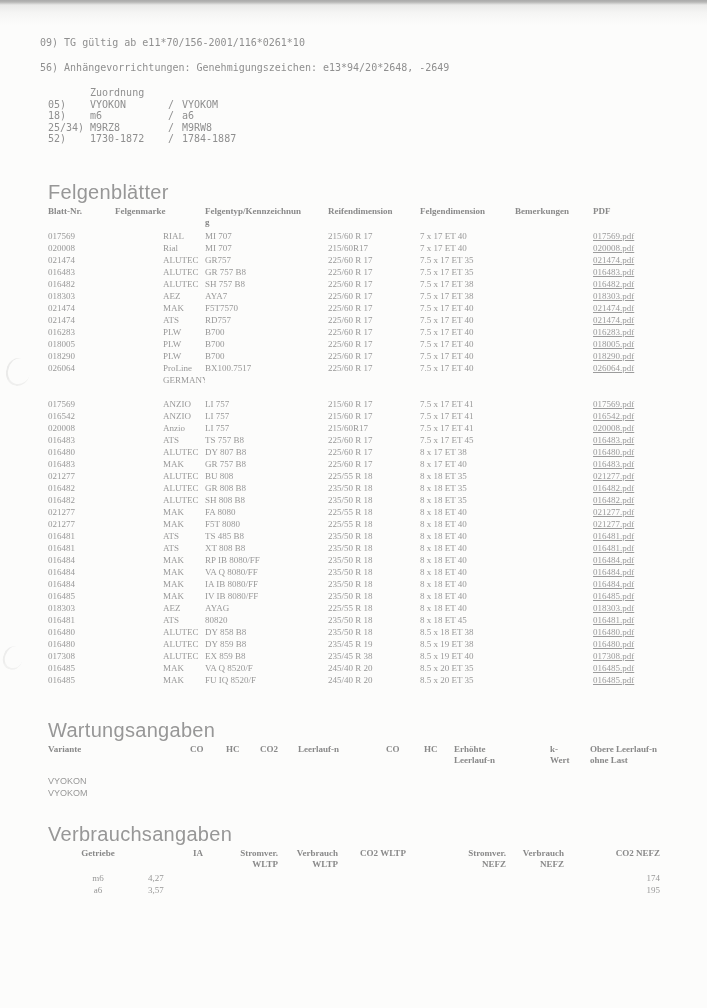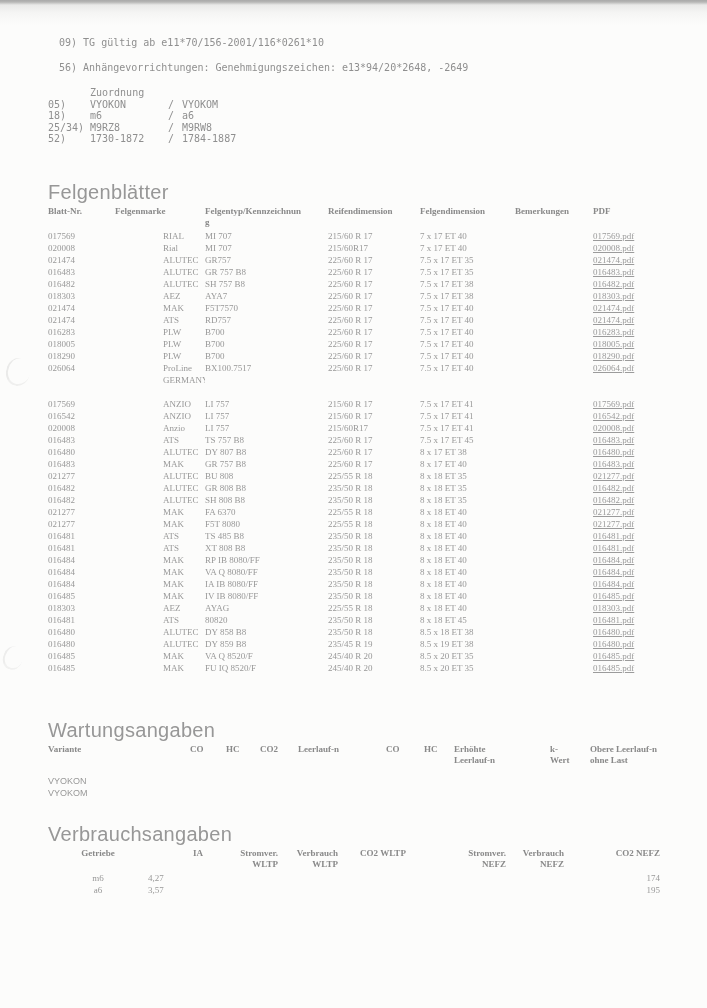--- a/index.html
+++ b/index.html
@@ -17,21 +17,21 @@
   }
   .scan-artifact {
     position:absolute; border-radius:50%; pointer-events:none;
   }
   #artifact-1 { left:6px; top:358px; width:24px; height:28px;
     border-left:2px solid #eaeae9; border-bottom:2px solid #efefee; transform:rotate(12deg); }
   #artifact-2 { left:3px; top:646px; width:20px; height:24px;
     border-left:2px solid #ededec; border-bottom:2px solid #f1f1f0; transform:rotate(18deg); }
 
   .mono { font-family:"DejaVu Sans Mono","Liberation Mono",monospace; font-size:10px; color:#8f8f8f; }
-  .note { position:absolute; left:59px; white-space:pre; }
+  .note { position:absolute; left:40px; white-space:pre; }
   #note-1 { top:37px; }
   #note-2 { top:62px; }
 
   .zuordnung { position:absolute; left:48px; top:87px; }
   .zuordnung-title { margin-left:42px; line-height:11.5px; }
   .zuordnung table { border-collapse:collapse; table-layout:fixed; }
   .zuordnung td { line-height:11.5px; padding:0; vertical-align:top; }
 
   .sec { position:absolute; left:48px; }
   #sec-felgen    { top:183px; width:620px; }
@@ -332,21 +332,21 @@
           <td>ALUTEC</td>
           <td>SH 808 B8</td>
           <td>235/50 R 18</td>
           <td>8 x 18 ET 35</td>
           <td></td>
           <td><a href="#" class="pdf-link">016482.pdf</a></td>
         </tr>
         <tr>
           <td>021277</td>
           <td>MAK</td>
-          <td>FA 6370</td>
+          <td>FA 8080</td>
           <td>225/55 R 18</td>
           <td>8 x 18 ET 40</td>
           <td></td>
           <td><a href="#" class="pdf-link">021277.pdf</a></td>
         </tr>
         <tr>
           <td>021277</td>
           <td>MAK</td>
           <td>F5T 8080</td>
           <td>225/55 R 18</td>
@@ -436,20 +436,29 @@
           <td><a href="#" class="pdf-link">016480.pdf</a></td>
         </tr>
         <tr>
           <td>016480</td>
           <td>ALUTEC</td>
           <td>DY 859 B8</td>
           <td>235/45 R 19</td>
           <td>8.5 x 19 ET 38</td>
           <td></td>
           <td><a href="#" class="pdf-link">016480.pdf</a></td>
+        </tr>
+        <tr>
+          <td>017308</td>
+          <td>ALUTEC</td>
+          <td>EX 859 B8</td>
+          <td>235/45 R 38</td>
+          <td>8.5 x 19 ET 40</td>
+          <td></td>
+          <td><a href="#" class="pdf-link">017308.pdf</a></td>
         </tr>
         <tr>
           <td>016485</td>
           <td>MAK</td>
           <td>VA Q 8520/F</td>
           <td>245/40 R 20</td>
           <td>8.5 x 20 ET 35</td>
           <td></td>
           <td><a href="#" class="pdf-link">016485.pdf</a></td>
         </tr>

